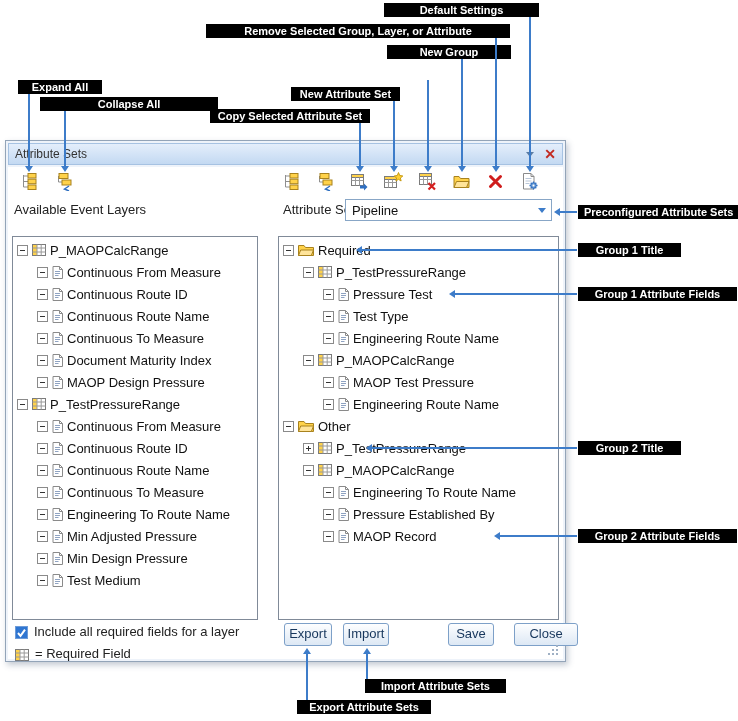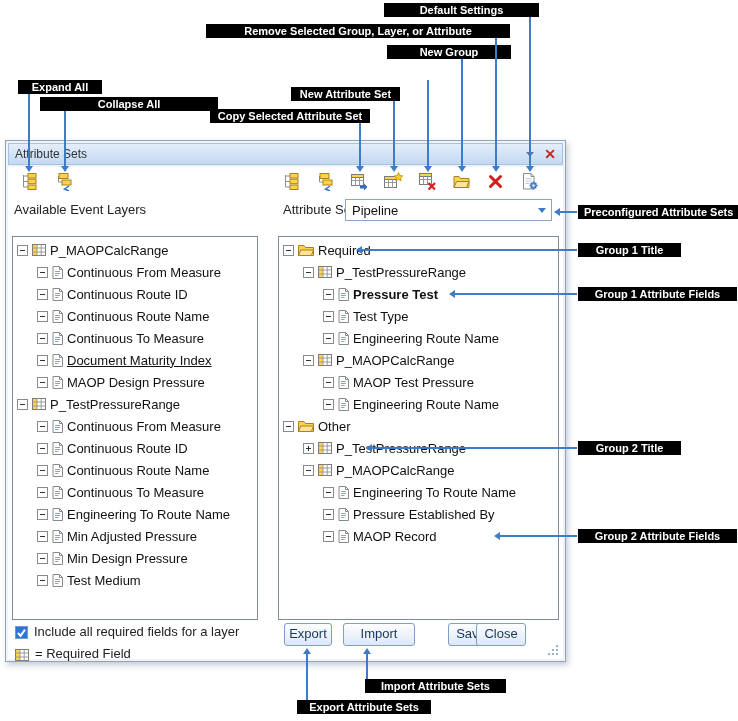--- a/index.html
+++ b/index.html
@@ -229,21 +229,21 @@
           <span class="exp"></span>
           <span class="ticon">
             <svg width="11" height="13" viewBox="0 0 11 13">
               <path d="M1 0.5 h6.5 l3 3 v9 H1 z" fill="#fff" stroke="#8a8a8a"></path>
               <path d="M7.5 0.5 v3 h3" fill="none" stroke="#8a8a8a"></path>
               <path d="M3 5.5 h5 M3 7.5 h5 M3 9.5 h3.5" stroke="#8fa3c2"></path>
             </svg>
           </span>
           <span class="tlabel">Continuous To Measure</span>
         </div>
-        <div class="trow" style="padding-left: 24px; text-decoration: underline;">
+        <div class="trow" style="padding-left: 24px;">
           <span class="exp"></span>
           <span class="ticon">
             <svg width="11" height="13" viewBox="0 0 11 13">
               <path d="M1 0.5 h6.5 l3 3 v9 H1 z" fill="#fff" stroke="#8a8a8a"></path>
               <path d="M7.5 0.5 v3 h3" fill="none" stroke="#8a8a8a"></path>
               <path d="M3 5.5 h5 M3 7.5 h5 M3 9.5 h3.5" stroke="#8fa3c2"></path>
             </svg>
           </span>
           <span class="tlabel">Document Maturity Index</span>
         </div>
@@ -373,21 +373,21 @@
           <span class="exp"></span>
           <span class="ticon">
             <svg width="14" height="12" viewBox="0 0 14 12">
               <rect x="0.5" y="0.5" width="13" height="11" fill="#fff" stroke="#7b7b7b"></rect>
               <rect x="1" y="1" width="4" height="10" fill="#ffd24a"></rect>
               <path d="M0.5 4 H13.5 M0.5 8 H13.5 M5 0.5 V11.5 M9.2 0.5 V11.5" stroke="#9a9a9a" fill="none"></path>
             </svg>
           </span>
           <span class="tlabel">P_TestPressureRange</span>
         </div>
-        <div class="trow" style="padding-left: 44px; font-weight: bold;">
+        <div class="trow" style="padding-left: 44px;">
           <span class="exp"></span>
           <span class="ticon">
             <svg width="11" height="13" viewBox="0 0 11 13">
               <path d="M1 0.5 h6.5 l3 3 v9 H1 z" fill="#fff" stroke="#8a8a8a"></path>
               <path d="M7.5 0.5 v3 h3" fill="none" stroke="#8a8a8a"></path>
               <path d="M3 5.5 h5 M3 7.5 h5 M3 9.5 h3.5" stroke="#8fa3c2"></path>
             </svg>
           </span>
           <span class="tlabel">Pressure Test</span>
         </div>
@@ -527,23 +527,23 @@
           <svg width="14" height="12" viewBox="0 0 14 12">
             <rect x="0.5" y="0.5" width="13" height="11" fill="#fff" stroke="#7b7b7b"></rect>
             <rect x="1" y="1" width="4" height="10" fill="#ffd24a"></rect>
             <path d="M0.5 4 H13.5 M0.5 8 H13.5 M5 0.5 V11.5 M9.2 0.5 V11.5" stroke="#9a9a9a" fill="none"></path>
           </svg>
         </span>
       <span>= Required Field</span>
     </div>
 
     <div class="btn" style="left:278px;width:48px">Export</div>
-    <div class="btn" style="left:337px;width:72px">Import</div>
+    <div class="btn" style="left:337px;width:46px">Import</div>
     <div class="btn" style="left:442px;width:46px">Save</div>
-    <div class="btn" style="left:470px;width:50px">Close</div>
+    <div class="btn" style="left:508px;width:64px">Close</div>
 
     <span class="grip"><svg width="13" height="13">
           <g fill="#9fb0c4">
             <rect x="9" y="1" width="2" height="2"></rect>
             <rect x="5" y="5" width="2" height="2"></rect>
             <rect x="9" y="5" width="2" height="2"></rect>
             <rect x="1" y="9" width="2" height="2"></rect>
             <rect x="5" y="9" width="2" height="2"></rect>
             <rect x="9" y="9" width="2" height="2"></rect>
           </g>

